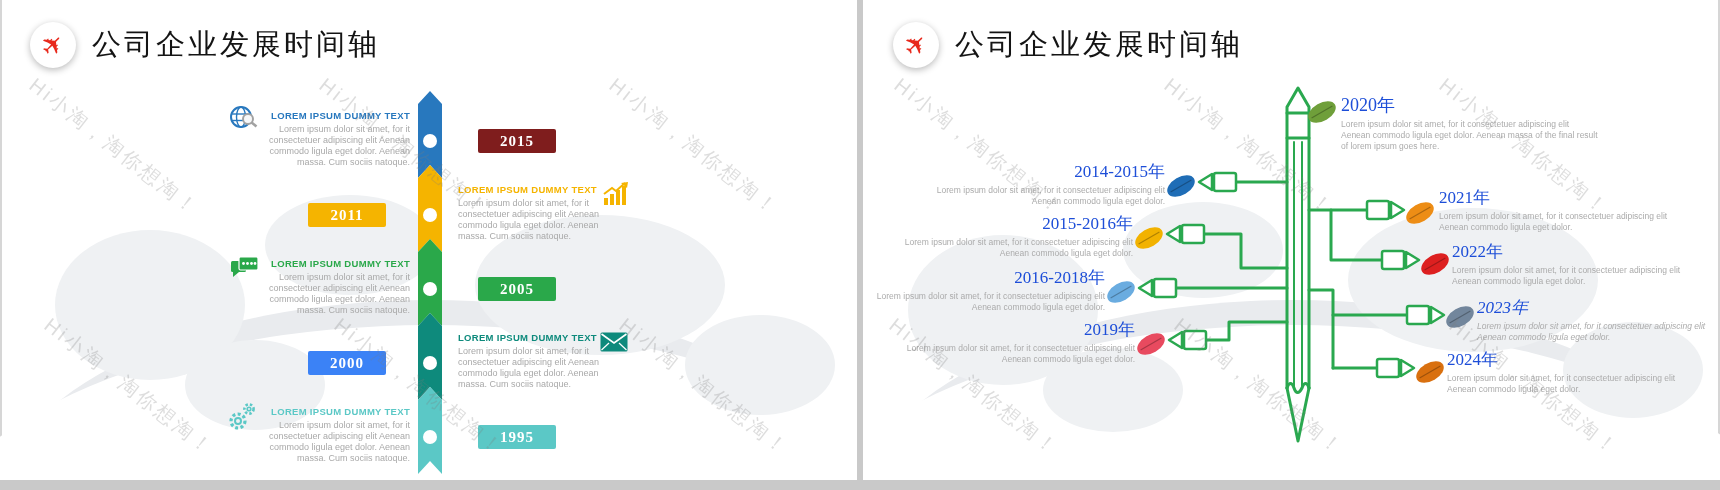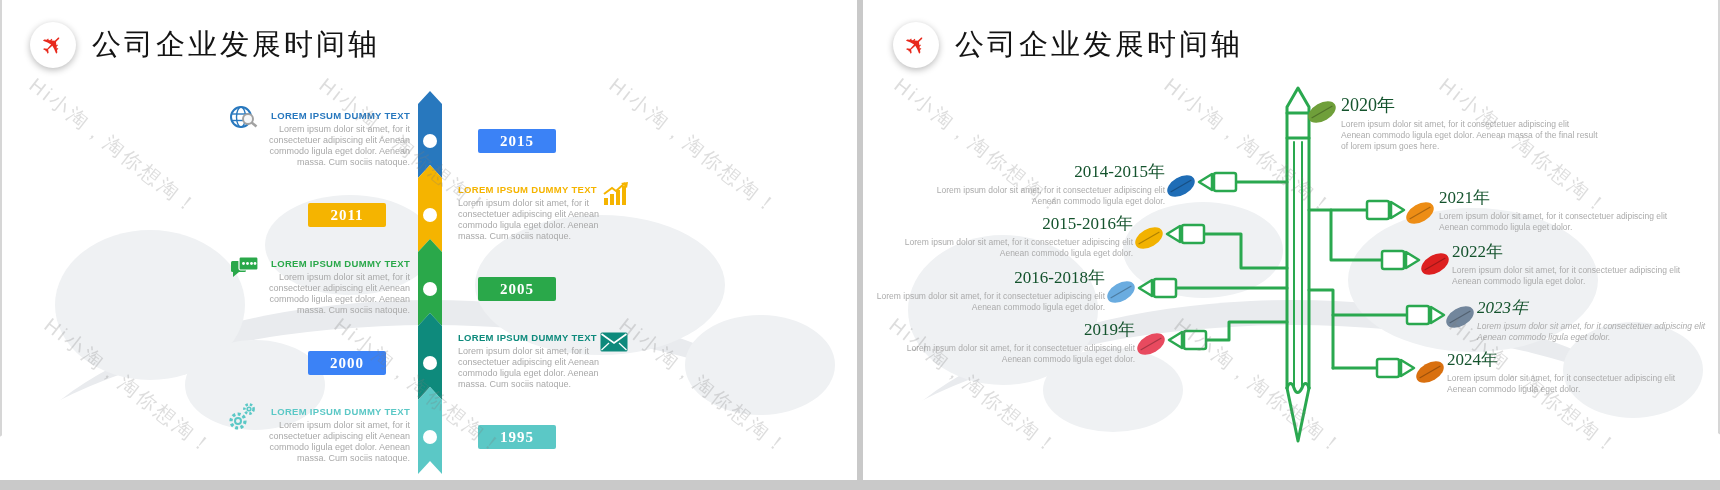--- a/index.html
+++ b/index.html
@@ -22,21 +22,21 @@
   .badge{position:absolute;width:78px;height:24px;border-radius:2px;color:#fff;text-align:center;line-height:24px;
          font-family:"Liberation Serif","DejaVu Serif",serif;font-weight:bold;font-size:15px;letter-spacing:1px;z-index:6;}
   .tl-icon{position:absolute;z-index:6;}
   .tl-text{position:absolute;z-index:6;}
   .ta-r{text-align:right;}
   .tl-head{font-size:9.5px;font-weight:bold;letter-spacing:0.3px;margin-bottom:3px;}
   .tl-body{font-size:9px;color:#a9a9a9;line-height:1.22;}
   
   .tree{position:absolute;left:0;top:0;z-index:5;}
   .yr-item{position:absolute;z-index:6;}
-  .yr-label{font-family:"Liberation Serif","DejaVu Serif",serif;font-size:17px;color:#14532d;margin-bottom:2px;}
+  .yr-label{font-family:"Liberation Serif","DejaVu Serif",serif;font-size:17px;color:#1d4ed8;margin-bottom:2px;}
   .yr-label.big{font-size:18px;}
   .yr-body{font-size:8.5px;color:#ababab;line-height:1.3;}
 </style>
 </head>
 <body>
 
 <div class="canvas">
 
   <div class="slide" id="slide-left" style="left:0;">
     <svg class="bg" width="857" height="480" viewBox="0 0 857 480">
@@ -80,21 +80,21 @@
         <line x1="3.5" y1="10" x2="22.5" y2="10" stroke="#2878be" stroke-width="1.4"></line>
         <line x1="3.5" y1="16.5" x2="22.5" y2="16.5" stroke="#2878be" stroke-width="1.4"></line>
         <circle cx="20" cy="15" r="5" fill="#f7f8f9" stroke="#a2a2a2" stroke-width="2"></circle>
         <line x1="23.6" y1="18.6" x2="28.5" y2="22.5" stroke="#a2a2a2" stroke-width="2.6"></line>
       </svg>
     </div>
     <div class="tl-text ta-r" style="left:252px;top:110px;width:158px;">
       <div class="tl-head" style="color: rgb(40, 120, 190);">LOREM IPSUM DUMMY TEXT</div>
       <div class="tl-body">Lorem ipsum dolor sit amet, for it consectetuer adipiscing elit Aenean commodo ligula eget dolor. Aenean massa. Cum sociis natoque.</div>
     </div>
-    <div class="badge" style="left: 478px; top: 129px; background: #3b82f6;">2015</div>
+    <div class="badge" style="left: 478px; top: 129px; background: #7f1d1d;">2015</div>
 
     <div class="badge" style="left: 308px; top: 203px; background: rgb(245, 180, 0);">2011</div>
     <div class="tl-text" style="left:458px;top:184px;width:142px;">
       <div class="tl-head" style="color: rgb(245, 180, 0);">LOREM IPSUM DUMMY TEXT</div>
       <div class="tl-body">Lorem ipsum dolor sit amet, for it consectetuer adipiscing elit Aenean commodo ligula eget dolor. Aenean massa. Cum sociis natoque.</div>
     </div>
     <div class="tl-icon" style="left:603px;top:182px;">
       <svg width="26" height="24" viewBox="0 0 26 24">
         <g fill="#f5b400">
           <rect x="1" y="16" width="4" height="7"></rect>

